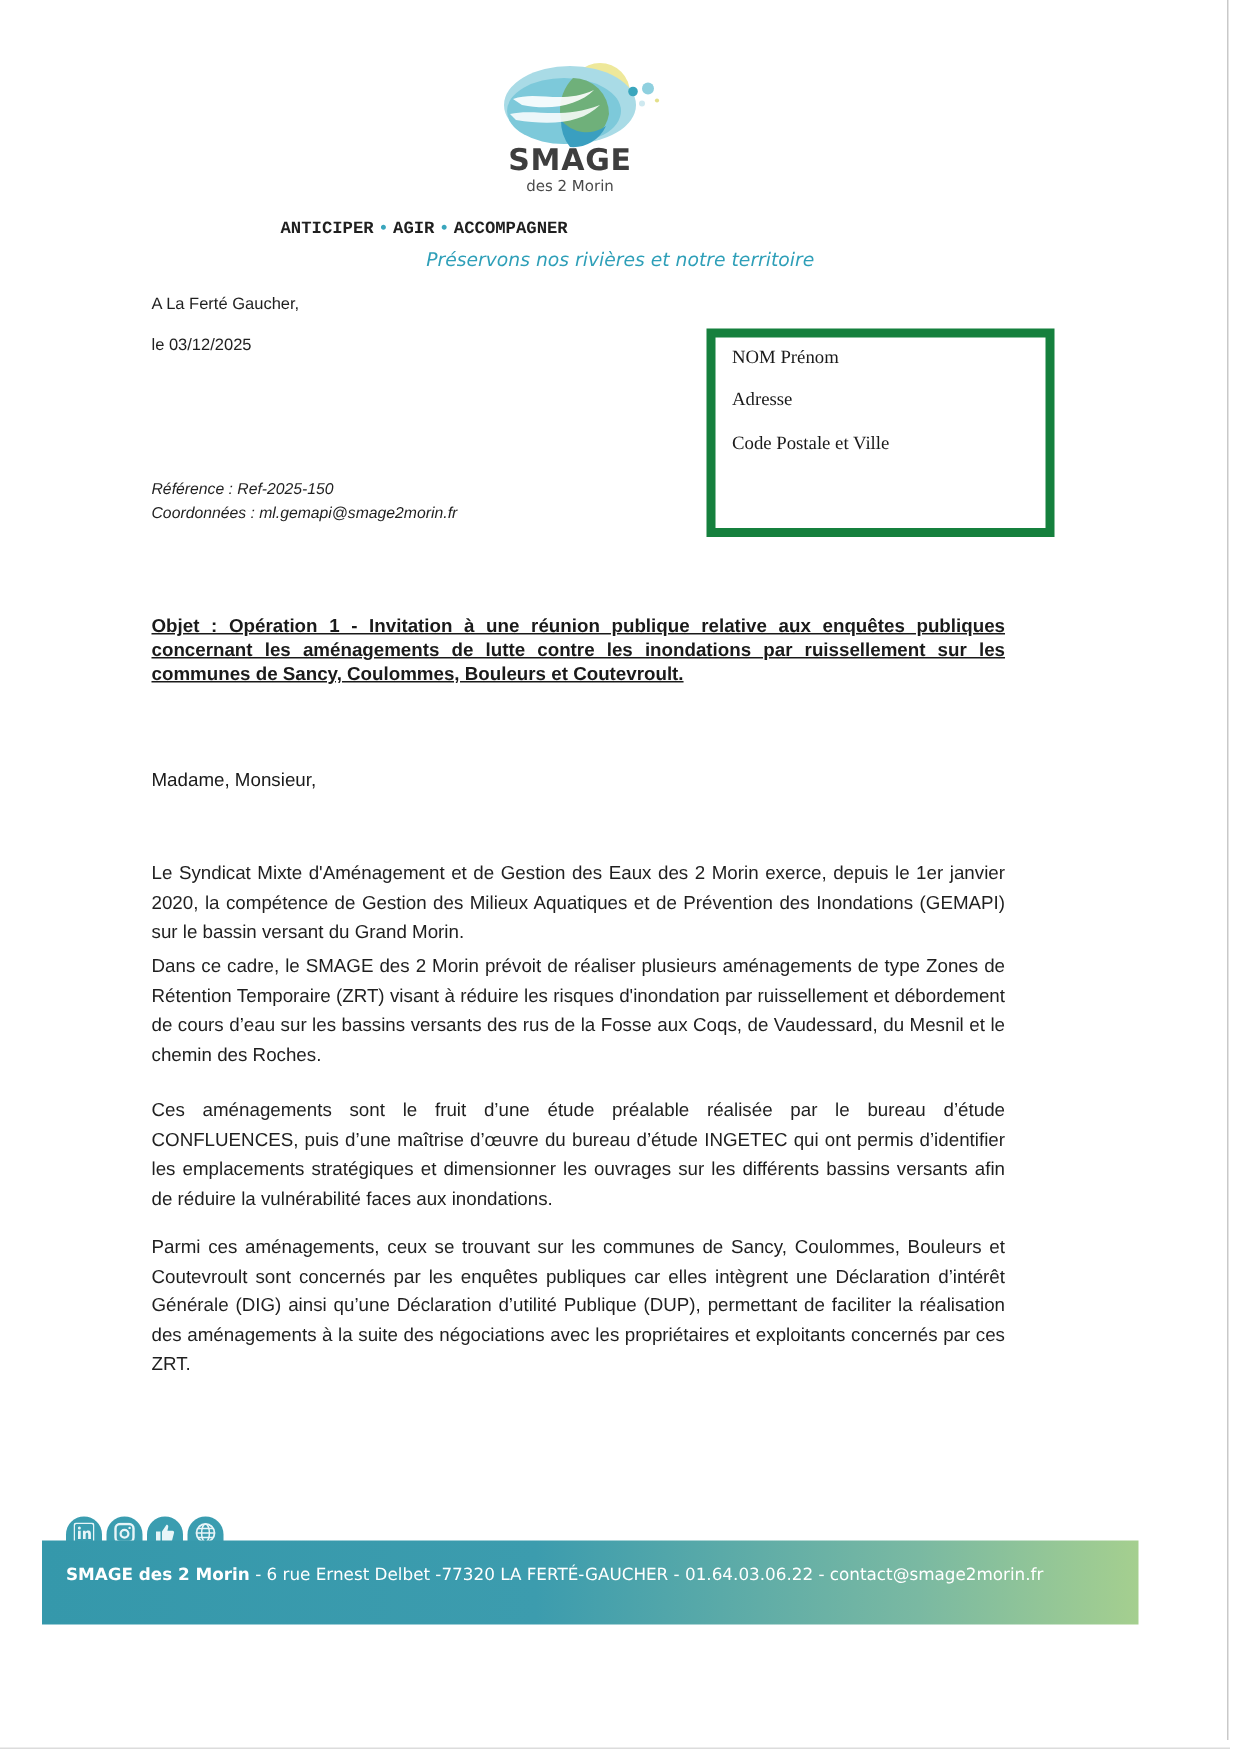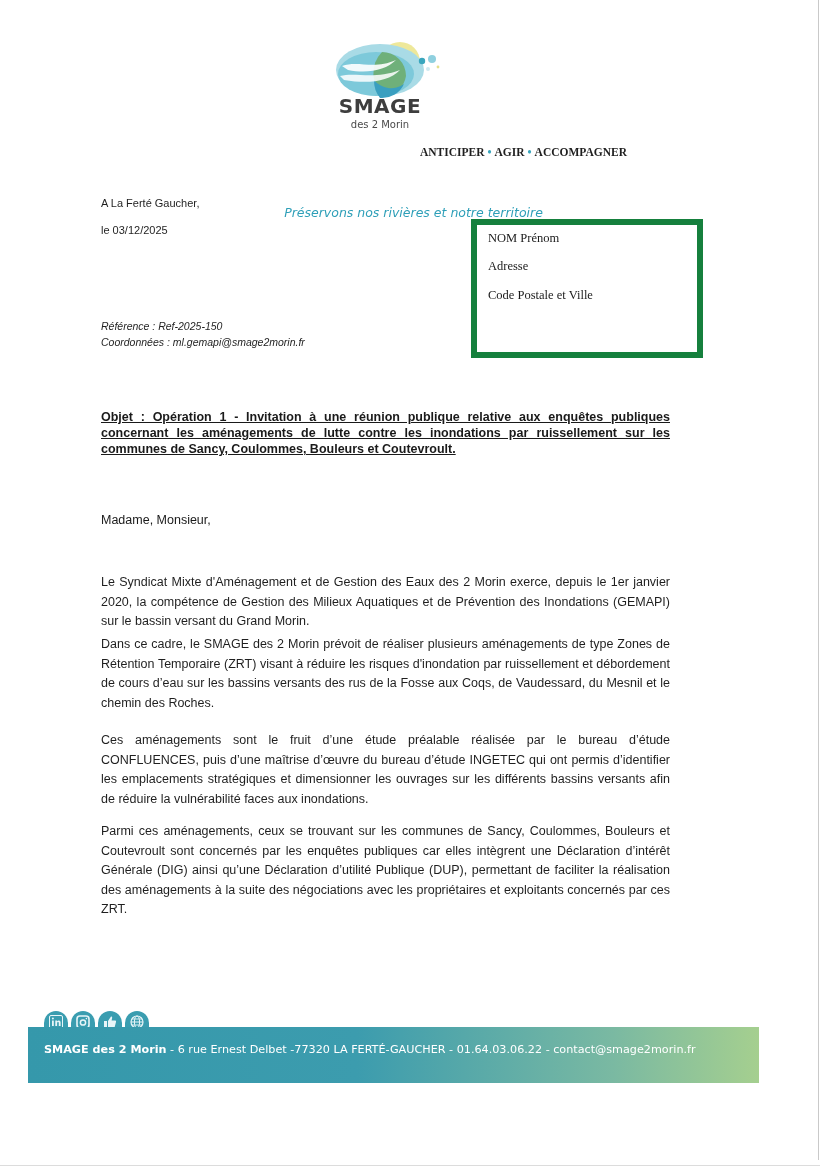--- a/index.html
+++ b/index.html
@@ -57,44 +57,43 @@
       left: 330px;
       top: 119px;
       width: 100px;
       text-align: center;
       font-family: "DejaVu Sans", sans-serif;
       font-size: 10px;
       color: #4a4a4a;
     }
     .motto {
       position: absolute;
-      left: 200px;
+      left: 187px;
       top: 146px;
       width: 427px;
-      text-align: right;
-      font-family: Liberation Serif, serif;
+      text-align: left;
+      font-family: Liberation Mono, monospace;
       font-size: 11.5px;
       font-weight: bold;
       color: #1f1f1f;
     }
     .motto .dot {
       color: #3aa6bd;
       margin: 0 3px;
     }
     .tagline {
       position: absolute;
       left: 200px;
       top: 165px;
       width: 427px;
       text-align: center;
       font-family: "DejaVu Sans", sans-serif;
       font-style: italic;
       font-size: 12.5px;
       color: #2e9fb8;
-      margin-top: 40px;
     }
 
     
     .sender {
       position: absolute;
       left: 101px;
       font-size: 11px;
       color: #1f1f1f;
     }
     .place-line { top: 197px; }

